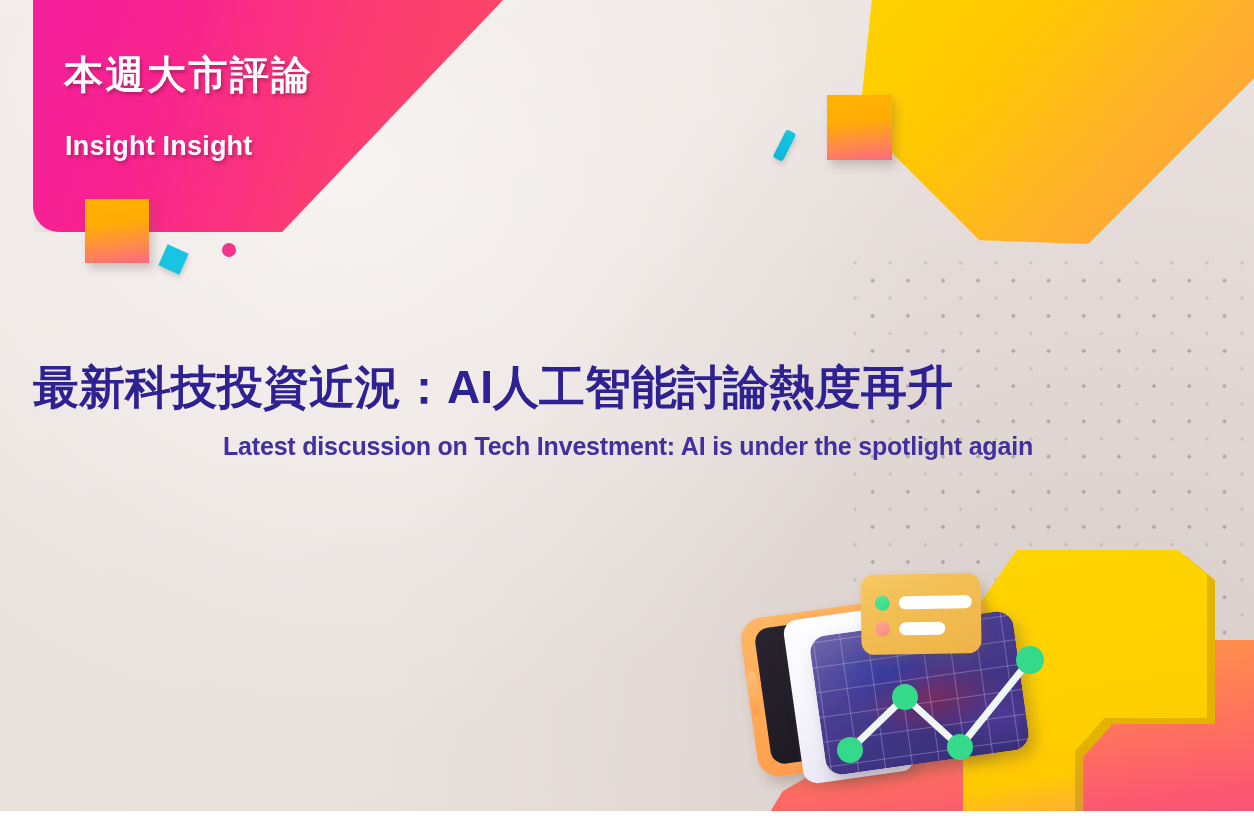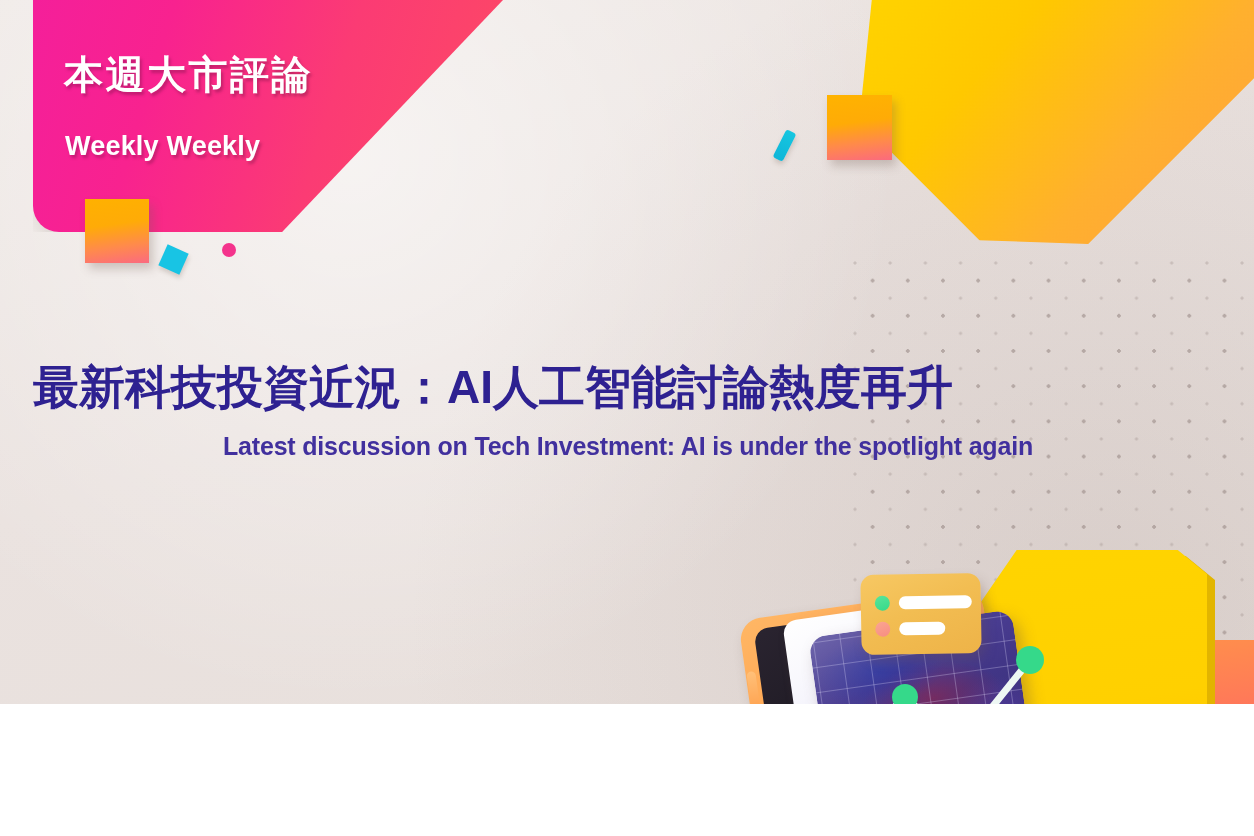--- a/index.html
+++ b/index.html
@@ -8,21 +8,21 @@
     padding: 0;
     background: #ffffff;
   }
   body {
     font-family: "Liberation Sans", sans-serif;
   }
 
   #poster {
     position: relative;
     width: 1254px;
-    height: 704px;
+    height: 811px;
     overflow: hidden;
     background: #ece5e2;
   }
 
   
   .bg-sheen {
     position: absolute;
     inset: 0;
     background:
       radial-gradient(circle at 28% 22%, rgba(255,255,255,0.55) 0%, rgba(255,255,255,0) 52%),
@@ -398,21 +398,21 @@
   <div class="dot-field-2"></div>
 
   <div class="beam-top-edge"></div>
   <div class="beam-top"></div>
   <div class="sq-topright"></div>
   <div class="cyan-sliver"></div>
 
   <div class="banner"></div>
   <div class="banner-inner">
     <h1 class="banner-cn">本週大市評論</h1>
-    <h2 class="banner-en">Weekly Weekly</h2>
+    <h2 class="banner-en">Insight Insight</h2>
   </div>
   <div class="sq-banner"></div>
   <div class="sq-cyan-small"></div>
   <div class="dot-pink"></div>
 
   <div class="headline-wrap">
     <h1 class="headline">最新科技投資近況：AI人工智能討論熱度再升</h1>
     <p class="subhead">Latest discussion on Tech Investment: AI is under the spotlight again</p>
   </div>
 

